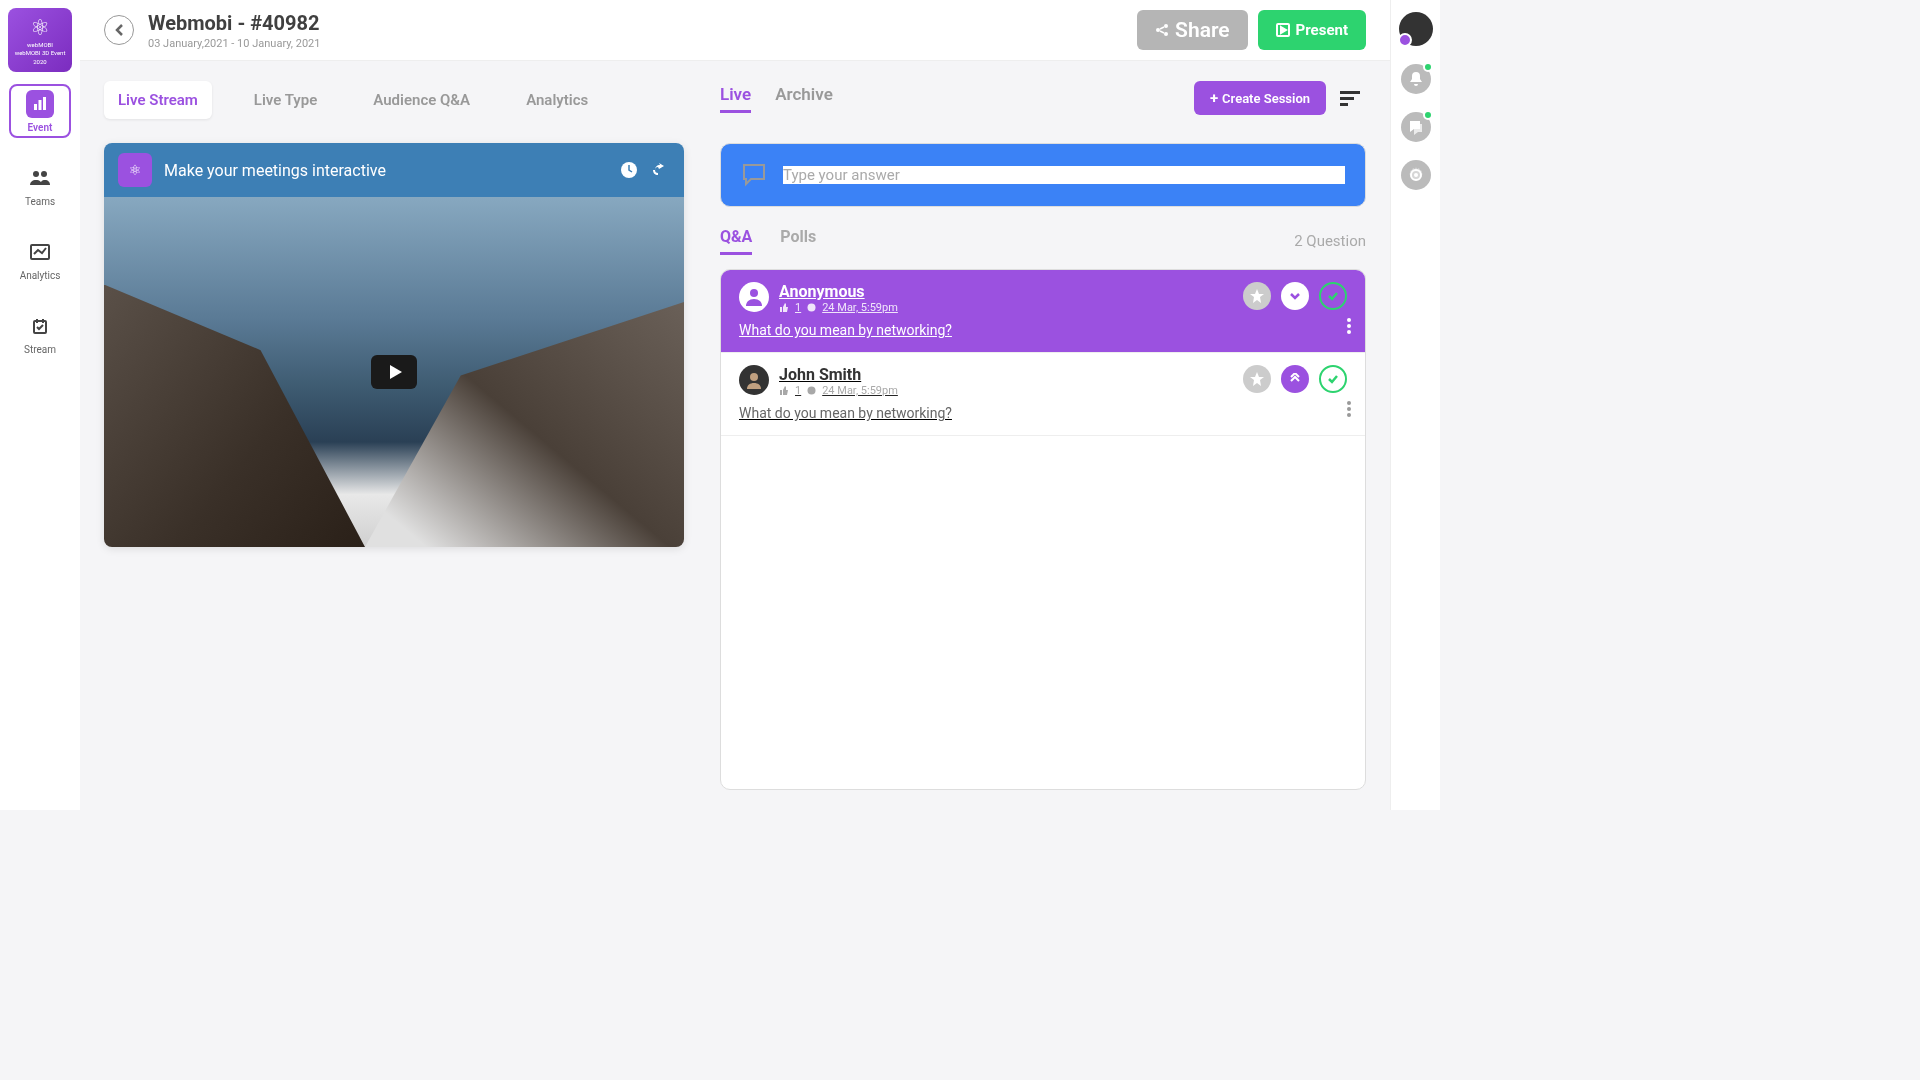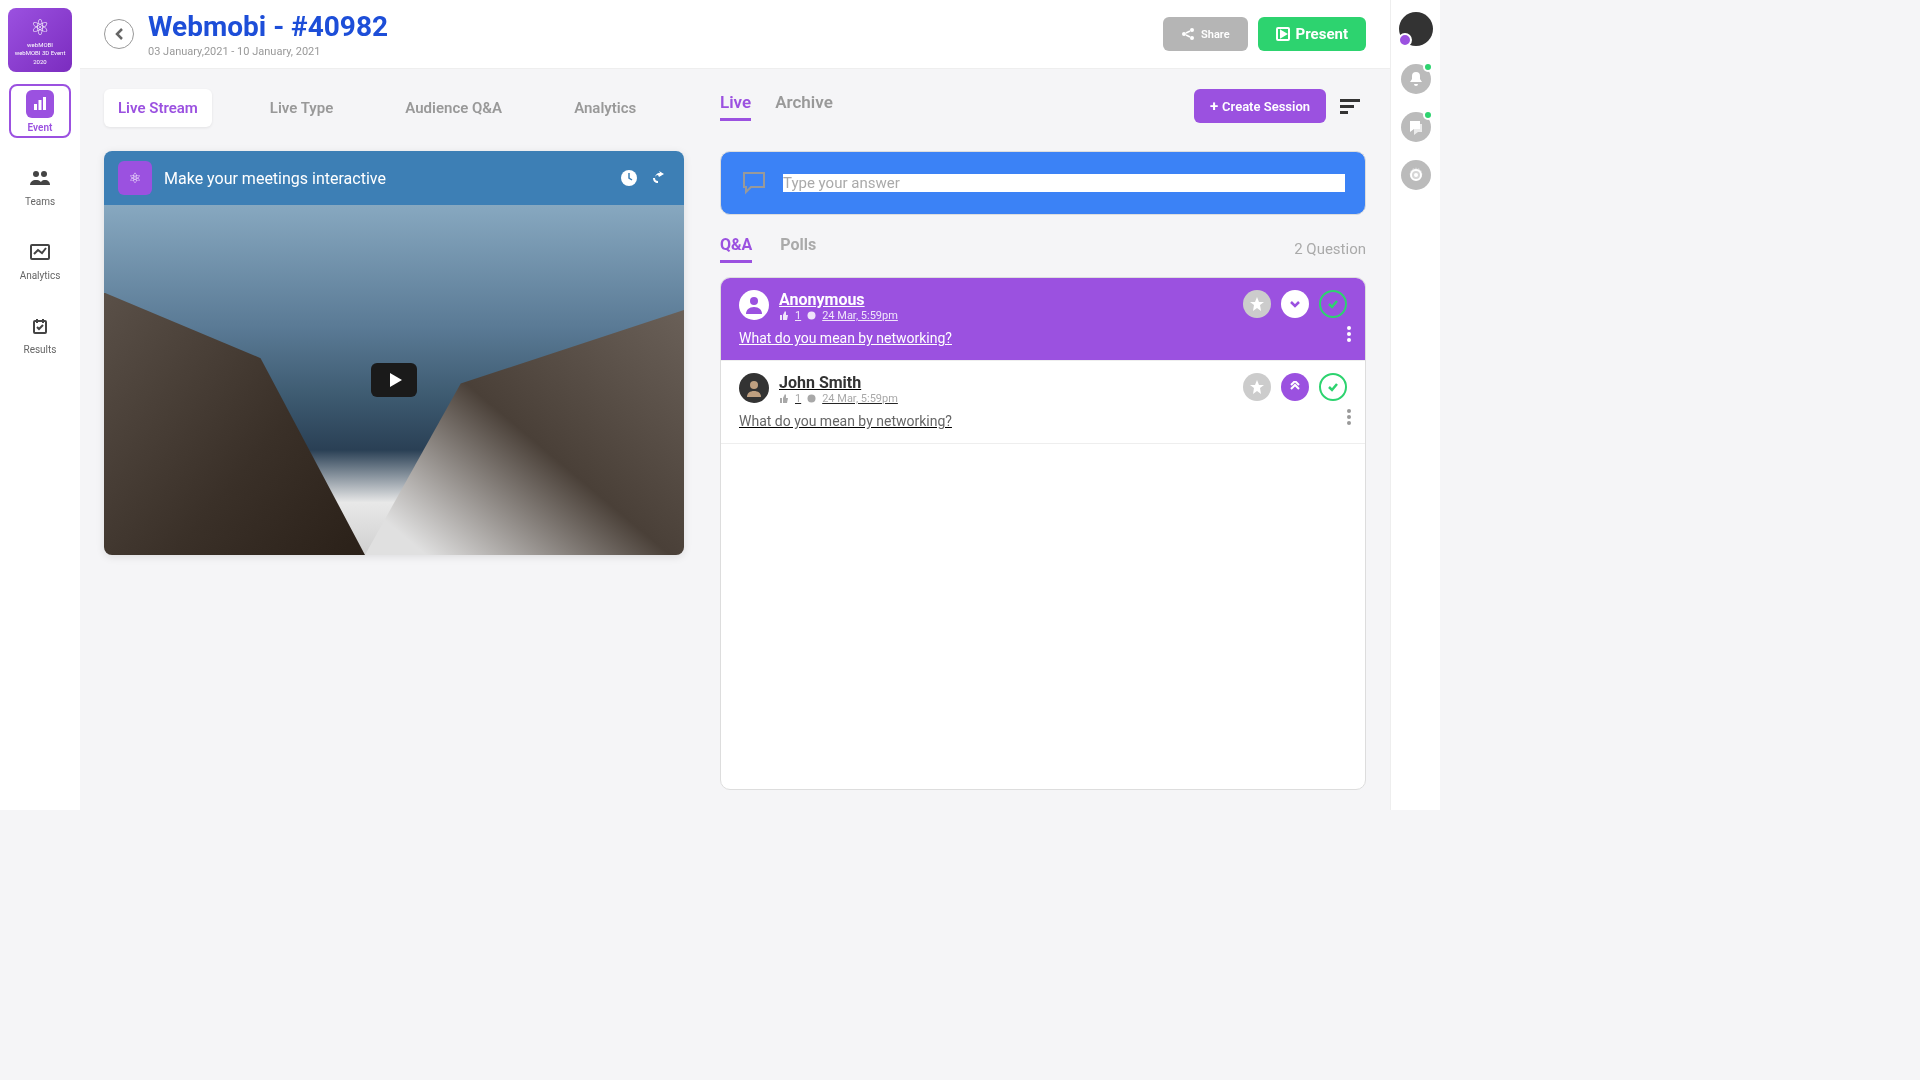--- a/index.html
+++ b/index.html
@@ -17,33 +17,33 @@
 .sidebar-item-label { font-size: 10px; color: #666; }
 .sidebar-item.active .sidebar-item-label { color: #9b51e0; font-weight: 600; }
 
 
 .main { flex: 1; display: flex; flex-direction: column; }
 
 
 .header { background: #fff; padding: 10px 24px; display: flex; align-items: center; border-bottom: 1px solid #eee; }
 .back-button { width: 30px; height: 30px; border: 1.5px solid #999; border-radius: 50%; display: flex; align-items: center; justify-content: center; cursor: pointer; margin-right: 14px; color: #666; }
 .header-title-group { flex: 1; }
-.header-title { font-size: 28px; font-weight: 700; color: #1d4ed8; }
+.header-title { font-size: 20px; font-weight: 700; color: #404040; }
 .header-subtitle { font-size: 11px; color: #999; margin-top: 2px; }
 .header-actions { display: flex; gap: 10px; }
-.share-button { background: #b5b5b5; color: #fff; border: none; padding: 8px 18px; border-radius: 6px; font-size: 11px; font-weight: 600; cursor: pointer; display: flex; align-items: center; gap: 6px; }
+.share-button { background: #b5b5b5; color: #fff; border: none; padding: 8px 18px; border-radius: 6px; font-size: 21px; font-weight: 600; cursor: pointer; display: flex; align-items: center; gap: 6px; }
 .present-button { background: #2dd36f; color: #fff; border: none; padding: 8px 18px; border-radius: 6px; font-size: 15px; font-weight: 700; cursor: pointer; display: flex; align-items: center; gap: 6px; }
 
 
 .content { flex: 1; display: flex; padding: 20px 24px; gap: 36px; }
 .left-col { flex: 0 0 580px; }
 .right-col { flex: 1; display: flex; flex-direction: column; }
 
 
-.tabs { display: flex; gap: 44px; margin-bottom: 24px; }
+.tabs { display: flex; gap: 28px; margin-bottom: 24px; }
 .tab { padding: 10px 14px; font-size: 15px; font-weight: 600; color: #999; cursor: pointer; border-radius: 6px; }
 .tab.active { background: #fff; color: #9b51e0; box-shadow: 0 1px 3px rgba(0,0,0,0.08); }
 
 
 .video-card { background: #fff; border-radius: 8px; overflow: hidden; box-shadow: 0 2px 8px rgba(0,0,0,0.1); }
 .video-header { background: #3d7fb5; padding: 10px 14px; display: flex; align-items: center; gap: 12px; color: #fff; position: relative; }
 .video-logo { width: 34px; height: 34px; background: #9b51e0; border-radius: 6px; display: flex; align-items: center; justify-content: center; font-size: 14px; }
 .video-title { font-size: 16px; flex: 1; }
 .video-header-icons { display: flex; gap: 14px; }
 .video-thumb { height: 350px; background: linear-gradient(to bottom, #87a8c0 0%, #5a7a95 35%, #3d5a70 55%, #2a4055 70%, #e8e8e8 85%, #d0d0d0 100%); position: relative; display: flex; align-items: center; justify-content: center; }
@@ -144,21 +144,21 @@
     <span class="sidebar-item-label">Analytics</span>
   </div>
   <div class="sidebar-item">
     <div class="sidebar-item-icon" style="color:#444">
       <svg width="18" height="18" viewBox="0 0 18 18" fill="none" stroke="currentColor" stroke-width="2">
           <rect x="3" y="4" width="12" height="12" rx="1"></rect>
           <path d="M6 2v4M12 2v4"></path>
           <path d="M6 10l2 2 4-4"></path>
         </svg>
     </div>
-    <span class="sidebar-item-label">Results</span>
+    <span class="sidebar-item-label">Stream</span>
   </div>
 </div>
 
 <div class="main">
   <div class="header">
     <div class="back-button">
       <svg width="10" height="14" viewBox="0 0 10 14" fill="none" stroke="currentColor" stroke-width="2.5">
           <polyline points="8,2 3,7 8,12"></polyline>
         </svg>
     </div>

